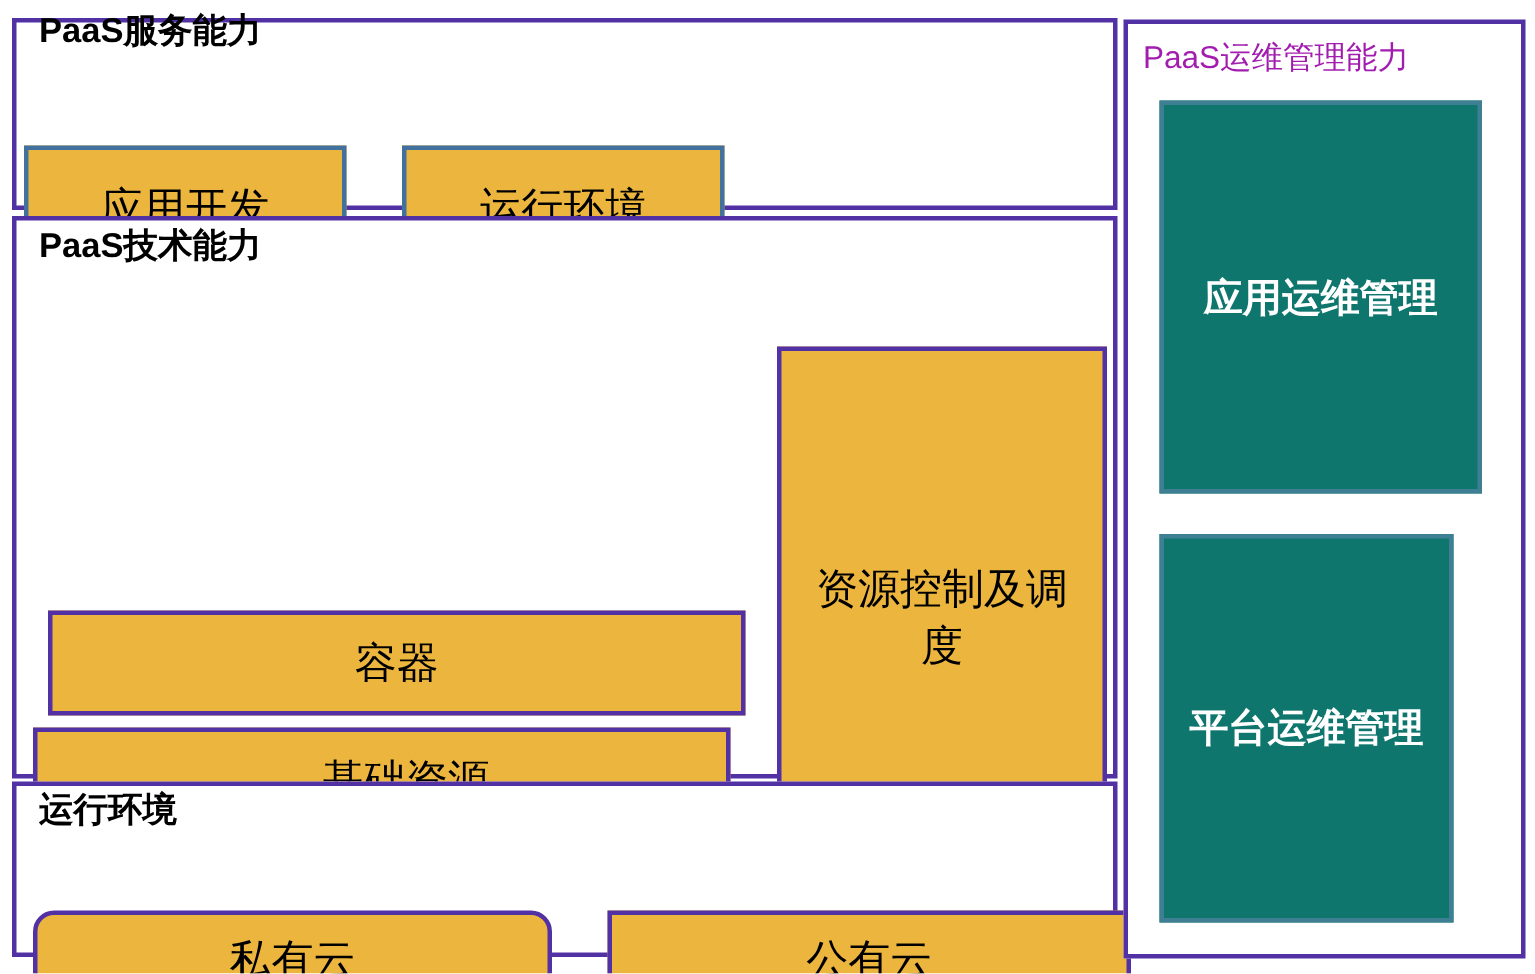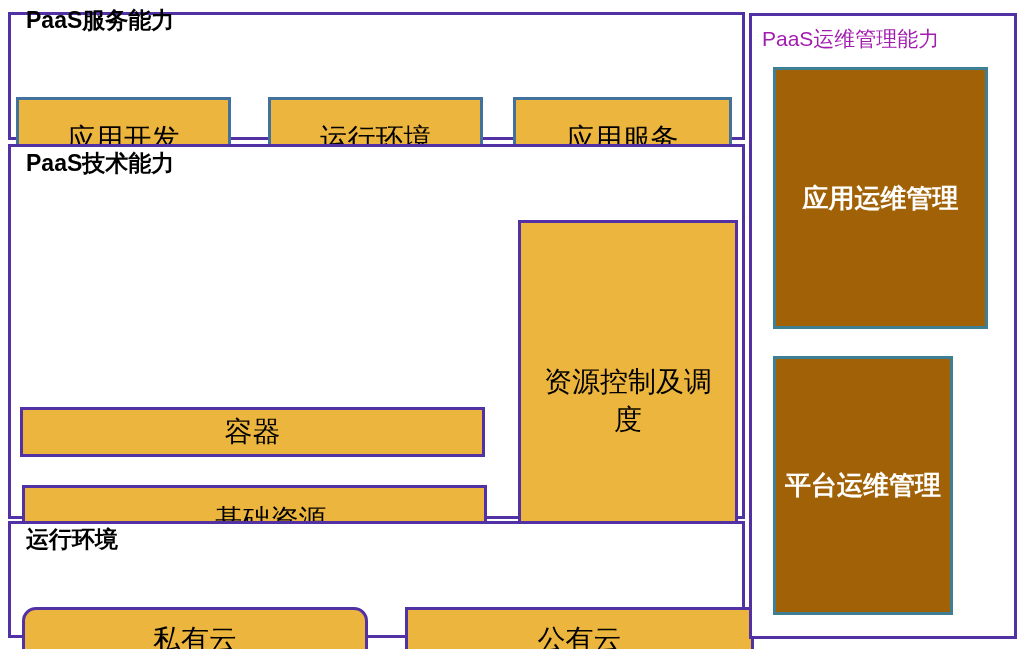--- a/index.html
+++ b/index.html
@@ -49,21 +49,21 @@
     color: #000000;
     font-size: 28px;
     line-height: 1.35;
     margin-top: 44px;
   }
   .border-blue   { border: 3px solid #41719C; }
   .border-purple { border: 3px solid #5231A5; }
 
   
   .violet-box {
-    background: #a16207;
+    background: #0f766e;
     border: 3px solid #3E7F93;
     display: flex;
     align-items: center;
     justify-content: center;
     text-align: center;
     color: #ffffff;
     font-size: 26px;
     font-weight: bold;
   }
 
@@ -71,31 +71,30 @@
 </style>
 </head>
 <body>
 
 <div id="canvas">
 
   <div class="abs section" style="left:8px; top:12px; width:737px; height:128px;"></div>
   <div class="abs section-title" style="left:26px; top:7px;text-align:center;">PaaS服务能力</div>
   <div class="abs gold-box border-blue" style="left:16px; top:53px; width:215px; height:83px;">应用开发</div>
   <div class="abs gold-box border-blue" style="left:268px; top:53px; width:215px; height:83px;">运行环境</div>
-  <div class="abs gold-box border-blue" style="left:513px; top:53px; width:219px; height:83px;">应用服务</div>
 
   <div class="abs section" style="left:8px; top:144px; width:737px; height:375px;"></div>
   <div class="abs section-title" style="left:26px; top:150px;">PaaS技术能力</div>
-  <div class="abs gold-box border-purple" style="left:20px; top:363px; width:465px; height:50px;">容器</div>
+  <div class="abs gold-box border-purple" style="left:32px; top:363px; width:465px; height:70px;">容器</div>
   <div class="abs gold-box border-purple" style="left:22px; top:441px; width:465px; height:69px;padding-left:32px;">基础资源</div>
-  <div class="abs gold-box border-purple pad-wrap" style="left:518px; top:176px; width:220px; height:362px;">资源控制及调度</div>
+  <div class="abs gold-box border-purple pad-wrap" style="left:518px; top:187px; width:220px; height:362px;">资源控制及调度</div>
 
   <div class="abs section" style="left:8px; top:521px; width:737px; height:117px;"></div>
   <div class="abs section-title" style="left:26px; top:526px;">运行环境</div>
   <div class="abs gold-box border-purple" style="left:22px; top:563px; width:346px; height:66px;border-radius:14px;">私有云</div>
   <div class="abs gold-box border-purple" style="left:405px; top:563px; width:349px; height:66px;">公有云</div>
 
   <div class="abs section" style="left:749px; top:13px; width:268px; height:626px;"></div>
   <div class="abs panel-title" style="left:762px; top:26px;">PaaS运维管理能力</div>
   <div class="abs violet-box" style="left:773px; top:67px; width:215px; height:262px;">应用运维管理</div>
-  <div class="abs violet-box" style="left:773px; top:356px; width:180px; height:259px;">平台运维管理</div>
+  <div class="abs violet-box" style="left:773px; top:356px; width:196px; height:259px;">平台运维管理</div>
 
 </div>
 
 </body></html>

